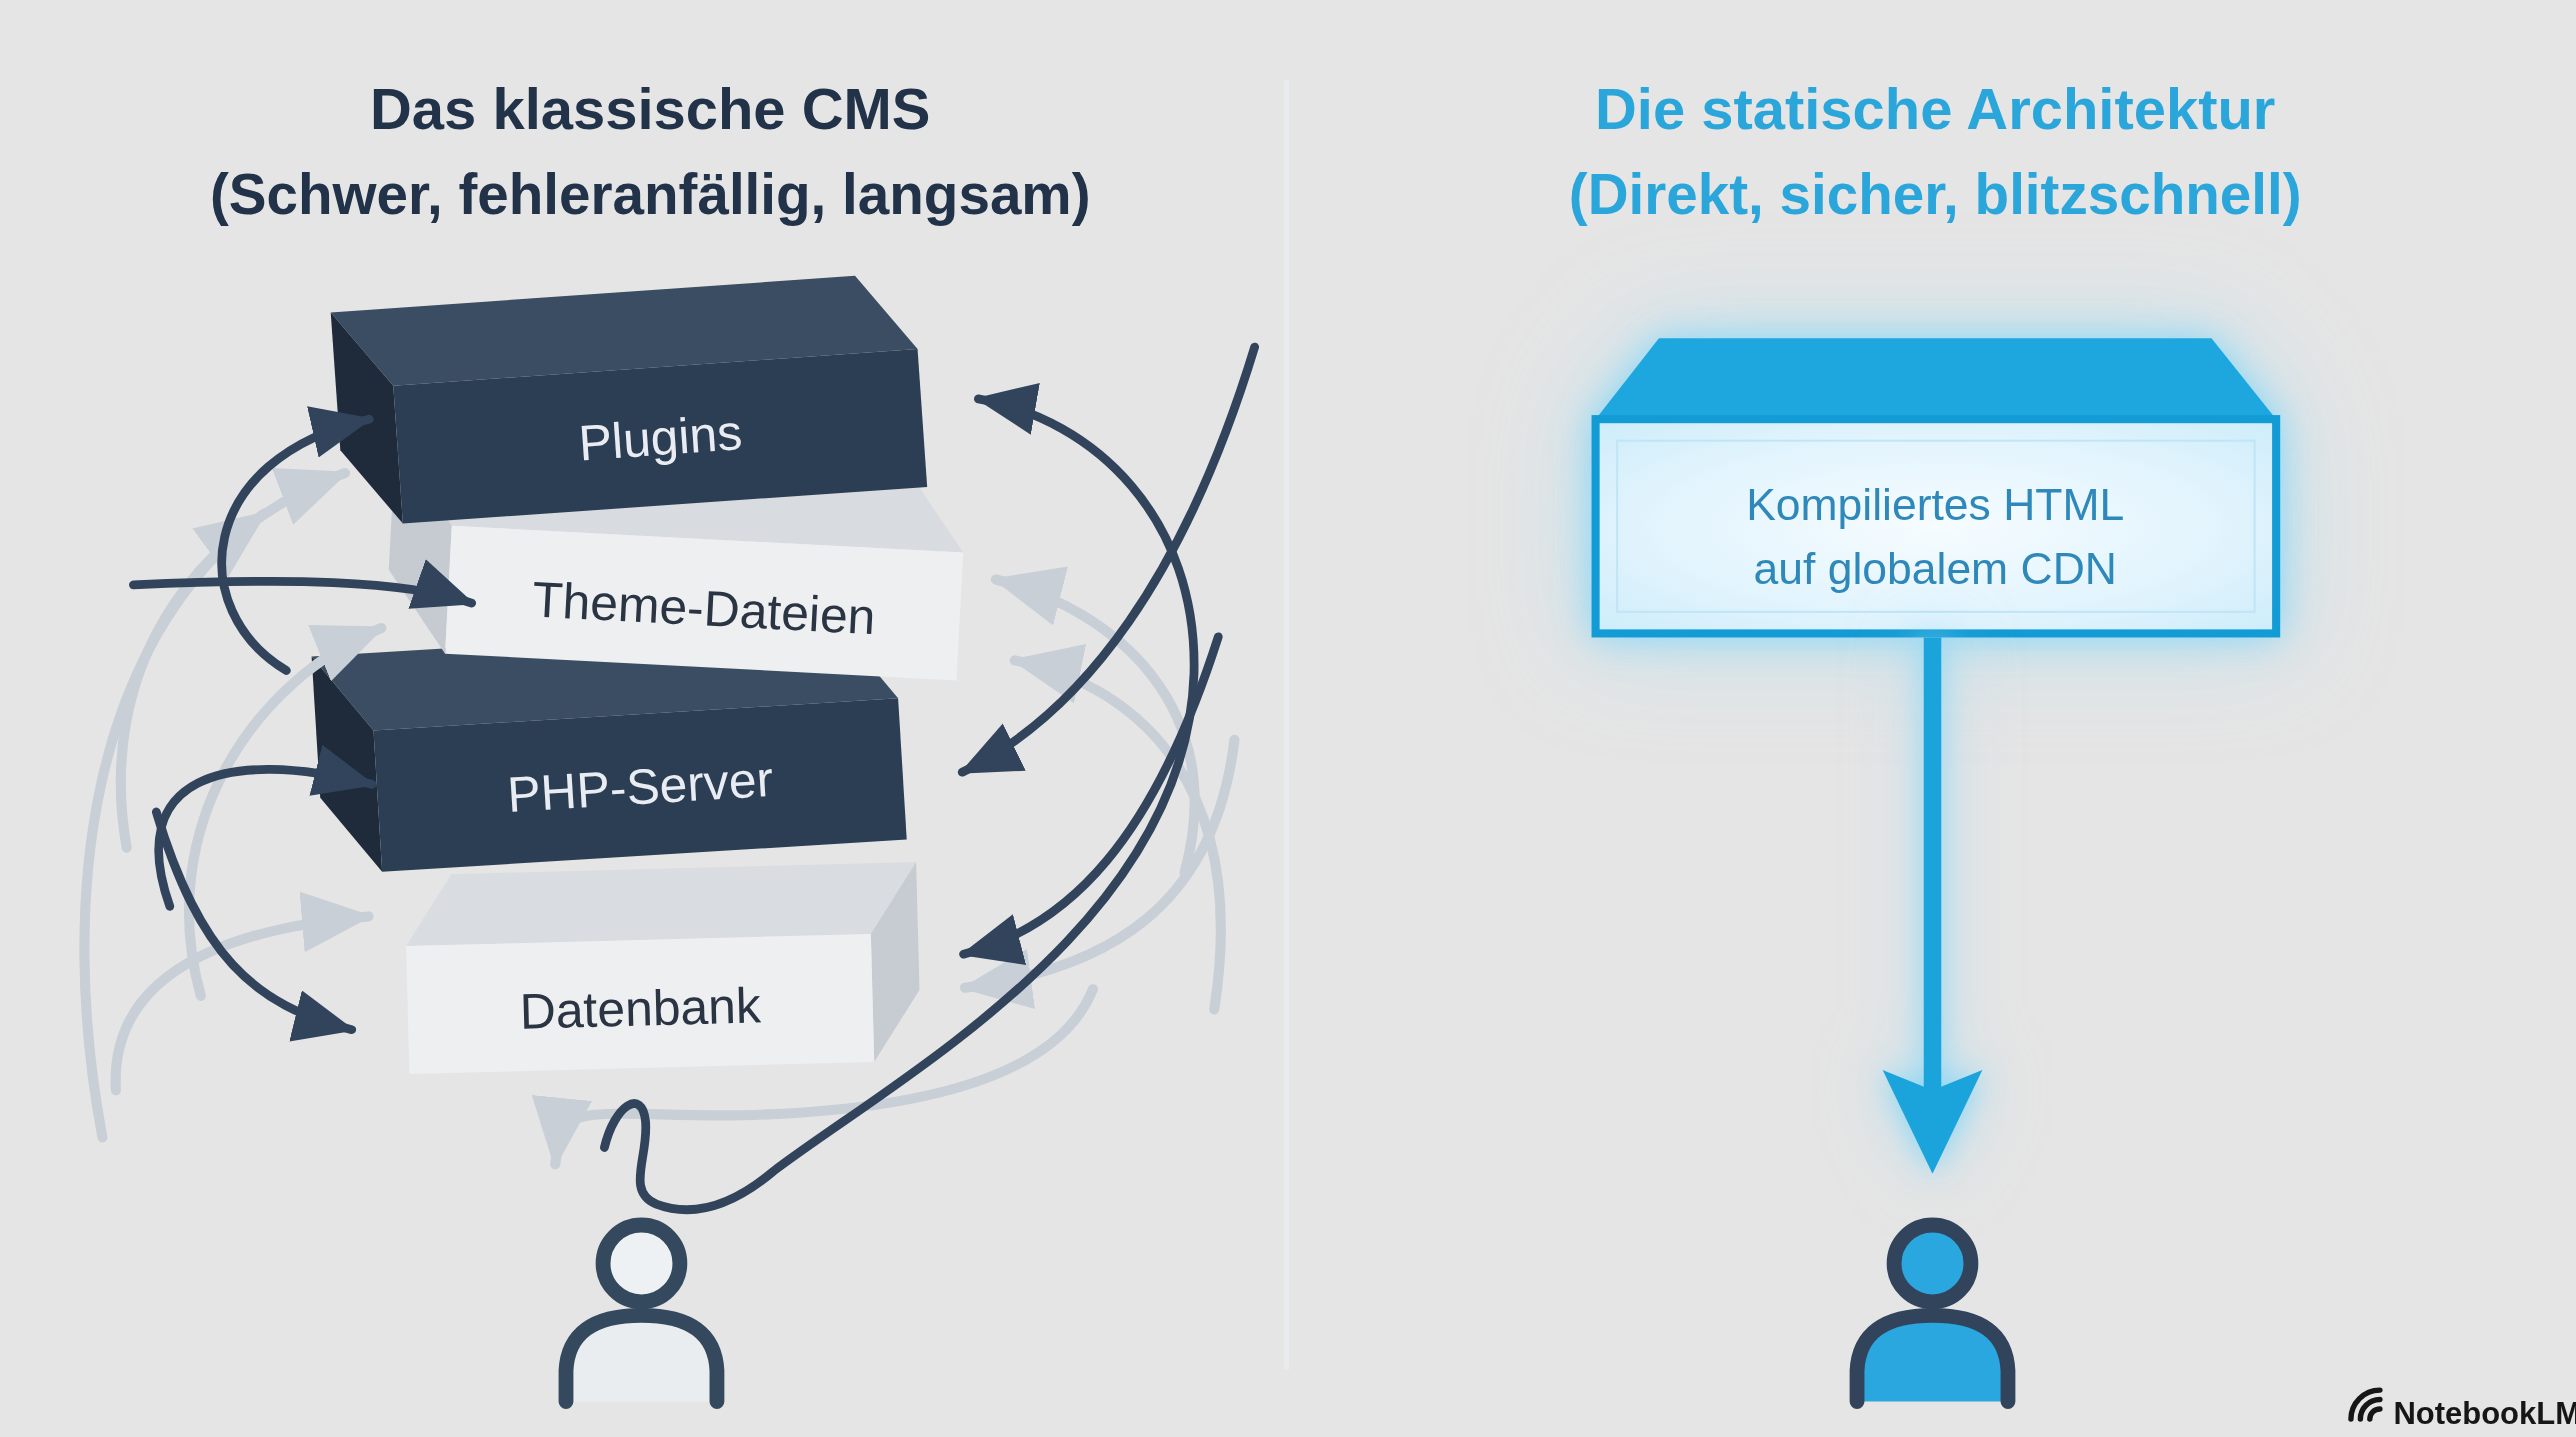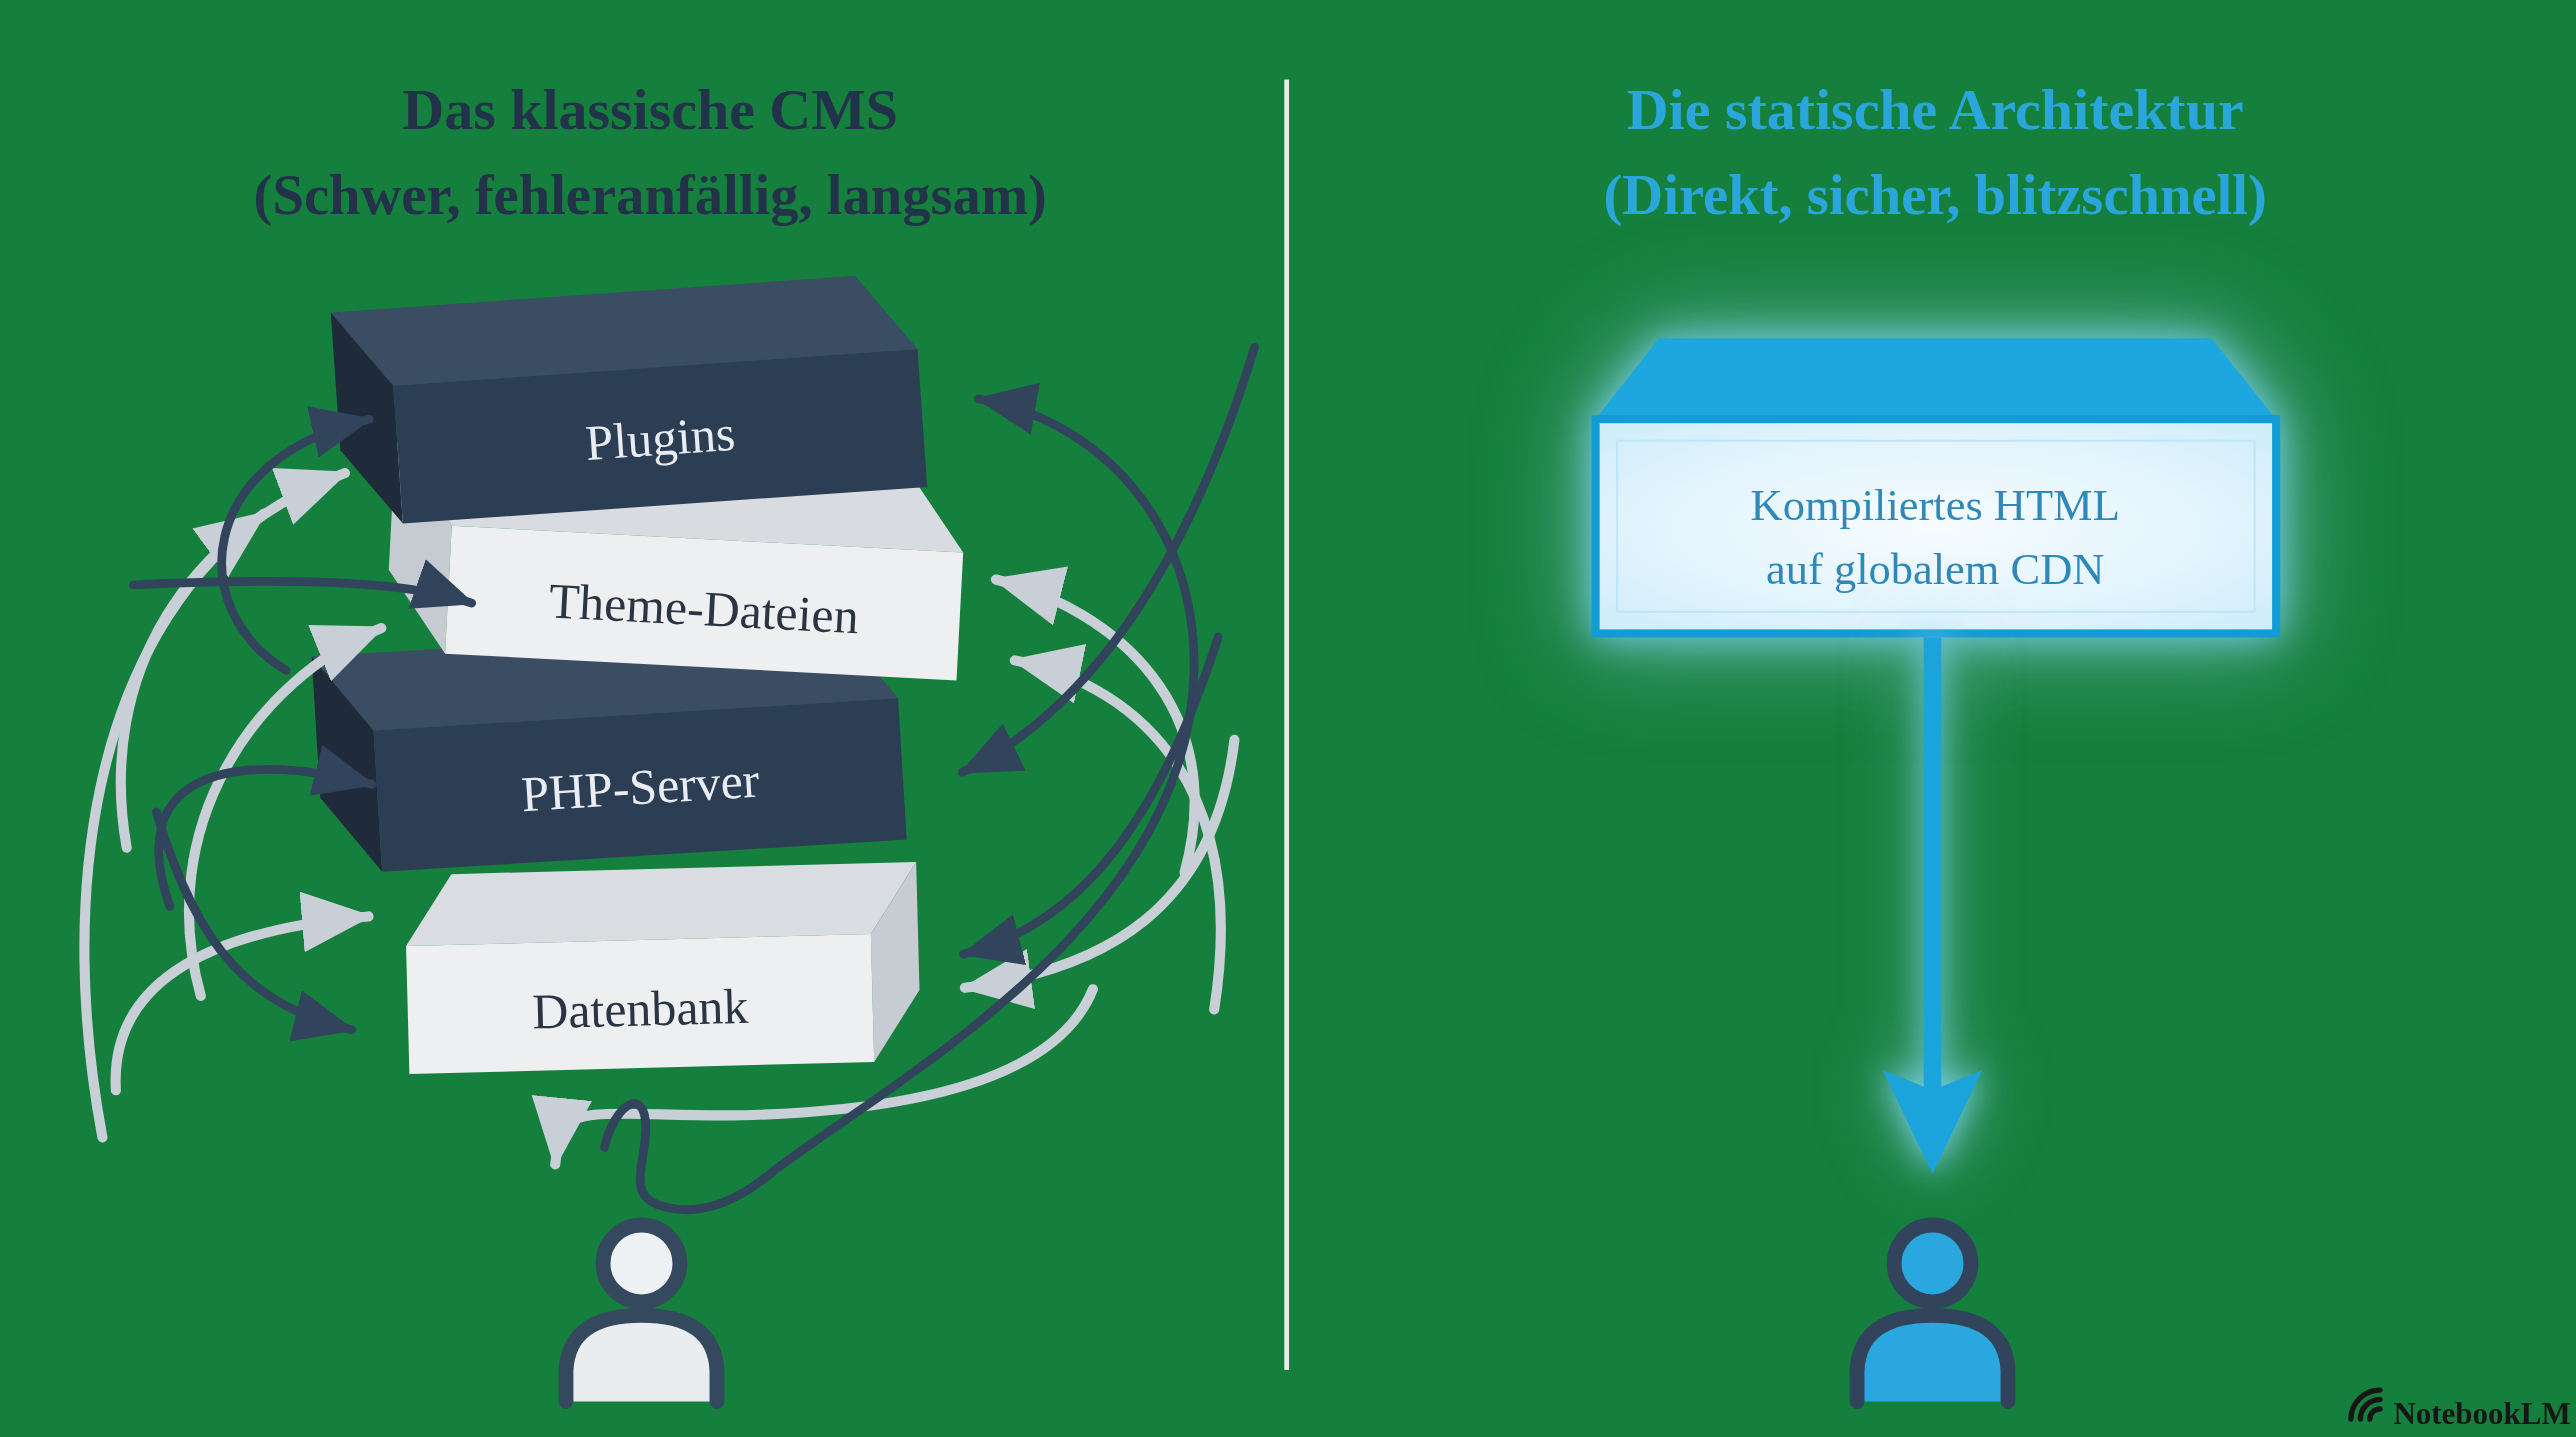--- a/index.html
+++ b/index.html
@@ -1,21 +1,21 @@
 <!DOCTYPE html>
 <html style="font-size:10.8px"><head>
 <meta charset="utf-8">
 <style>
   html,body{margin:0;padding:0;background:#ffffff;}
   .stage{
     position:relative;
     width:2576px;height:1438px;
-    background:#15803d;
+    background:#e5e5e5;
     overflow:hidden;
-    font-family:Liberation Serif, serif;
+    font-family:Liberation Sans, sans-serif;
   }
   svg{display:block;}
   .glow-cdn{filter:drop-shadow(0 0 28px rgba(125,212,246,0.85)) drop-shadow(0 0 70px rgba(160,222,248,0.55));}
   .glow-arrow{filter:drop-shadow(0 0 22px rgba(125,212,246,0.9)) drop-shadow(0 0 48px rgba(160,222,248,0.5));}
   text{user-select:none;}
 </style>
 </head>
 <body>
 
 <div class="stage">

